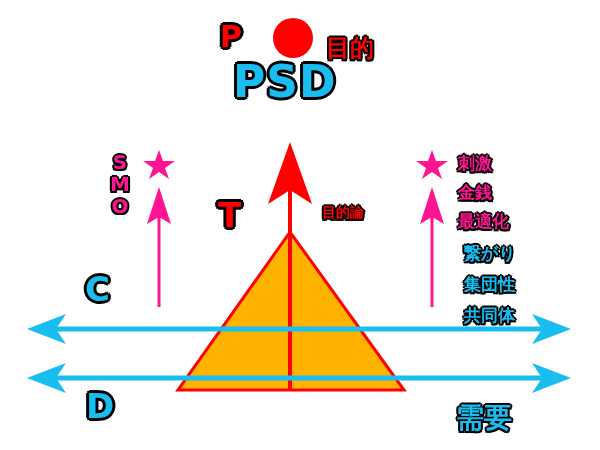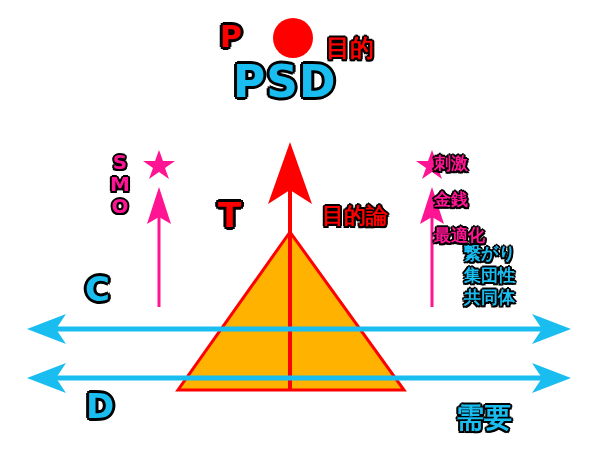--- a/index.html
+++ b/index.html
@@ -51,29 +51,29 @@
 <div class="lbl blue outline-black" style="left:233px; top:60px; font-size:44px; letter-spacing:1px;">PSD</div>
 
 <div class="lbl pink outline-thin vert" style="left:110px; top:152px; font-size:20px; gap:2px;">
   <span>S</span>
   <span>M</span>
   <span>O</span>
 </div>
 
 <div class="lbl red outline-black" style="left:218px; top:198px; font-size:34px;">T</div>
 
-<div class="lbl red outline-thin" style="left:322px; top:205px; font-size:22px;">目的論</div>
+<div class="lbl red outline-thin" style="left:322px; top:205px; font-size:14px;">目的論</div>
 
-<div class="lbl pink outline-thin stack" style="left:434px; top:155px; font-size:17px; gap:19px;">
+<div class="lbl pink outline-thin stack" style="left:458px; top:155px; font-size:17px; gap:12px;">
   <span>刺激</span>
   <span>金銭</span>
   <span>最適化</span>
 </div>
 
-<div class="lbl blue outline-thin stack" style="left:464px; top:245px; font-size:17px; gap:5px;">
+<div class="lbl blue outline-thin stack" style="left:464px; top:245px; font-size:17px; gap:14px;">
   <span>繋がり</span>
   <span>集団性</span>
   <span>共同体</span>
 </div>
 
 <div class="lbl blue outline-black" style="left:85px; top:272px; font-size:34px;">C</div>
 
 <div class="lbl blue outline-black" style="left:86px; top:389px; font-size:34px;">D</div>
 
 <div class="lbl blue outline-thin" style="left:456px; top:404px; font-size:28px;">需要</div>

